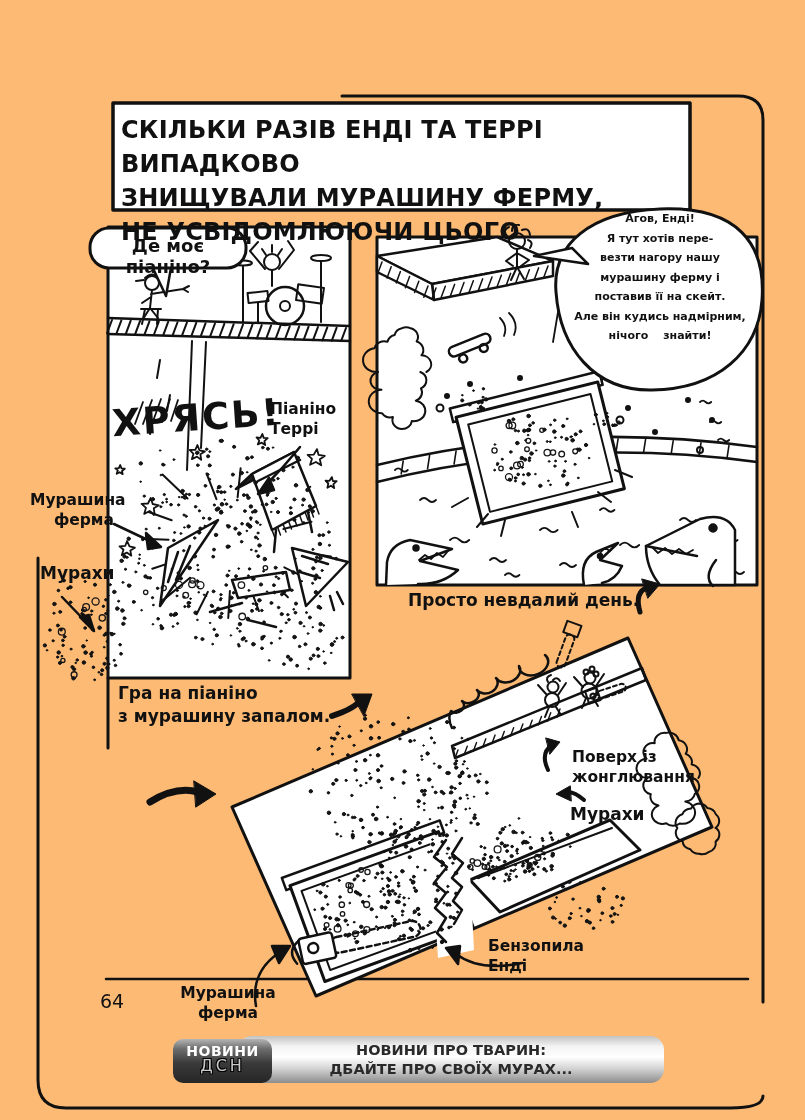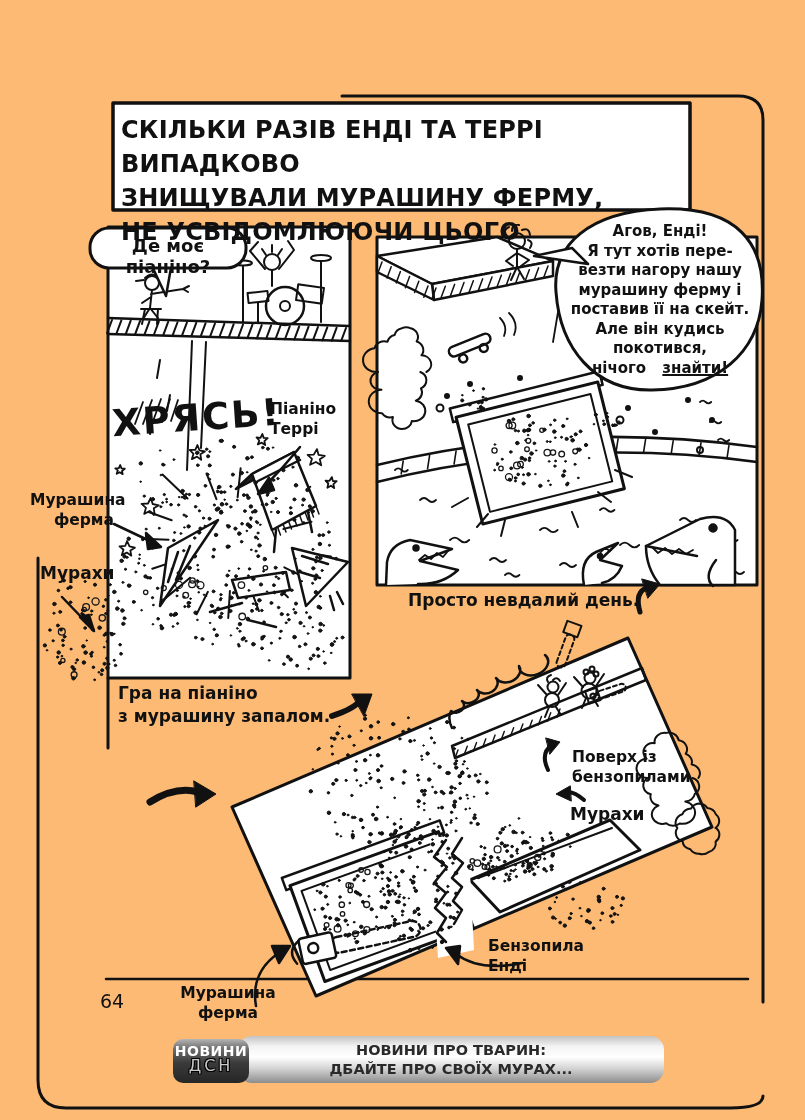--- a/index.html
+++ b/index.html
@@ -3,38 +3,38 @@
 <meta charset="utf-8">
 <style>
   html,body{margin:0;padding:0;background:#fff;}
   #page{position:relative;width:805px;height:1120px;background:#fdba74;overflow:hidden;
         font-family:"DejaVu Sans",sans-serif;color:#111;}
   #art{position:absolute;left:0;top:0;z-index:1;}
   .t{position:absolute;z-index:5;color:#111;font-family:"DejaVu Sans",sans-serif;}
   .t span{display:block;}
   .title{left:121px;top:113px;width:562px;font-size:24px;font-weight:800;line-height:34px;letter-spacing:.2px;}
   .bub1{left:92px;top:235px;width:152px;text-align:center;font-size:18px;font-weight:700;}
-  .bub2{left:562px;top:222px;width:196px;text-align:center;font-size:15px;font-weight:700;line-height:19.5px;}
-  .bub2 .u{display:inline;text-decoration:underline;text-decoration-thickness:2px;margin-left:11px;}
+  .bub2{left:562px;top:209px;width:196px;text-align:center;font-size:11px;font-weight:700;line-height:19.5px;}
+  .bub2 .u{display:inline;text-decoration-thickness:2px;margin-left:11px;}
   .bub2 .pre{display:inline;}
   .sfx{left:112px;top:396px;width:180px;font-size:37px;font-weight:800;letter-spacing:2px;transform:rotate(-4deg);}
   .lbl{font-size:15.5px;font-weight:700;line-height:20px;}
   .cap{font-size:17px;font-weight:700;line-height:23px;}
   .lbl-piano{left:270px;top:399px;}
   .lbl-farm1{left:30px;top:490px;width:84px;text-align:right;}
   .lbl-ants1{left:40px;top:563px;font-size:17px;}
   .cap1{left:118px;top:682px;}
   .cap2{left:408px;top:589px;}
   .lbl-floor3{left:572px;top:737px;margin-top:10px;}
   .lbl-ants3{left:570px;top:804px;font-size:17px;}
   .cap3{left:88px;top:833px;}
   .lbl-saw3{left:488px;top:936px;}
   .lbl-farm3{left:180px;top:983px;width:96px;text-align:center;}
   .pagenum{left:100px;top:990px;font-size:19px;font-weight:400;}
-  .badge{position:absolute;z-index:6;left:173px;top:1039px;width:76px;height:44px;border-radius:10px;
+  .badge{position:absolute;z-index:6;left:173px;top:1039px;width:99px;height:44px;border-radius:10px;
          background:linear-gradient(180deg,#b5b5b5 0%,#6e6e6e 22%,#3a3a3a 55%,#262626 100%);
          text-align:center;color:#fff;}
   .badge .b1{display:block;font-size:14px;font-weight:800;letter-spacing:.5px;margin-top:4px;}
   .badge .b2{display:block;font-size:16px;font-weight:400;letter-spacing:3px;color:#c9c9c9;
              text-shadow:1px 1px 0 #000,-1px -1px 0 #000,1px -1px 0 #000,-1px 1px 0 #000;margin-top:-3px;}
   .banner{position:absolute;z-index:5;left:238px;top:1036px;width:426px;height:47px;border-radius:14px;
           background:linear-gradient(180deg,#c3c3c3 0%,#f3f3f3 22%,#ffffff 45%,#d6d6d6 68%,#8d8d8d 100%);
           text-align:center;color:#2a2a2a;}
   .banner span{display:block;font-size:14.5px;font-weight:800;line-height:19px;}
   .banner span:first-child{margin-top:5px;}
@@ -1467,29 +1467,29 @@
     <span>Гра на піаніно</span>
     <span>з мурашину запалом.</span>
   </div>
 
   <div class="t bub2">
     <span>Агов, Енді!</span>
     <span>Я тут хотів пере-</span>
     <span>везти нагору нашу</span>
     <span>мурашину ферму і</span>
     <span>поставив її на скейт.</span>
-    <span>Але він кудись покотився,</span>
+    <span>Але він кудись надмірним,</span>
     <span><span class="pre">нічого </span><span class="u">знайти!</span></span>
   </div>
 
   <div class="t cap cap2">Просто невдалий день.</div>
 
   <div class="t lbl lbl-floor3">
     <span>Поверх із</span>
-    <span>бензопилами</span>
+    <span>жонглювання</span>
   </div>
 
   <div class="t lbl lbl-ants3">Мурахи</div>
 
 
   <div class="t lbl lbl-saw3">
     <span>Бензопила</span>
     <span>Енді</span>
   </div>
 

